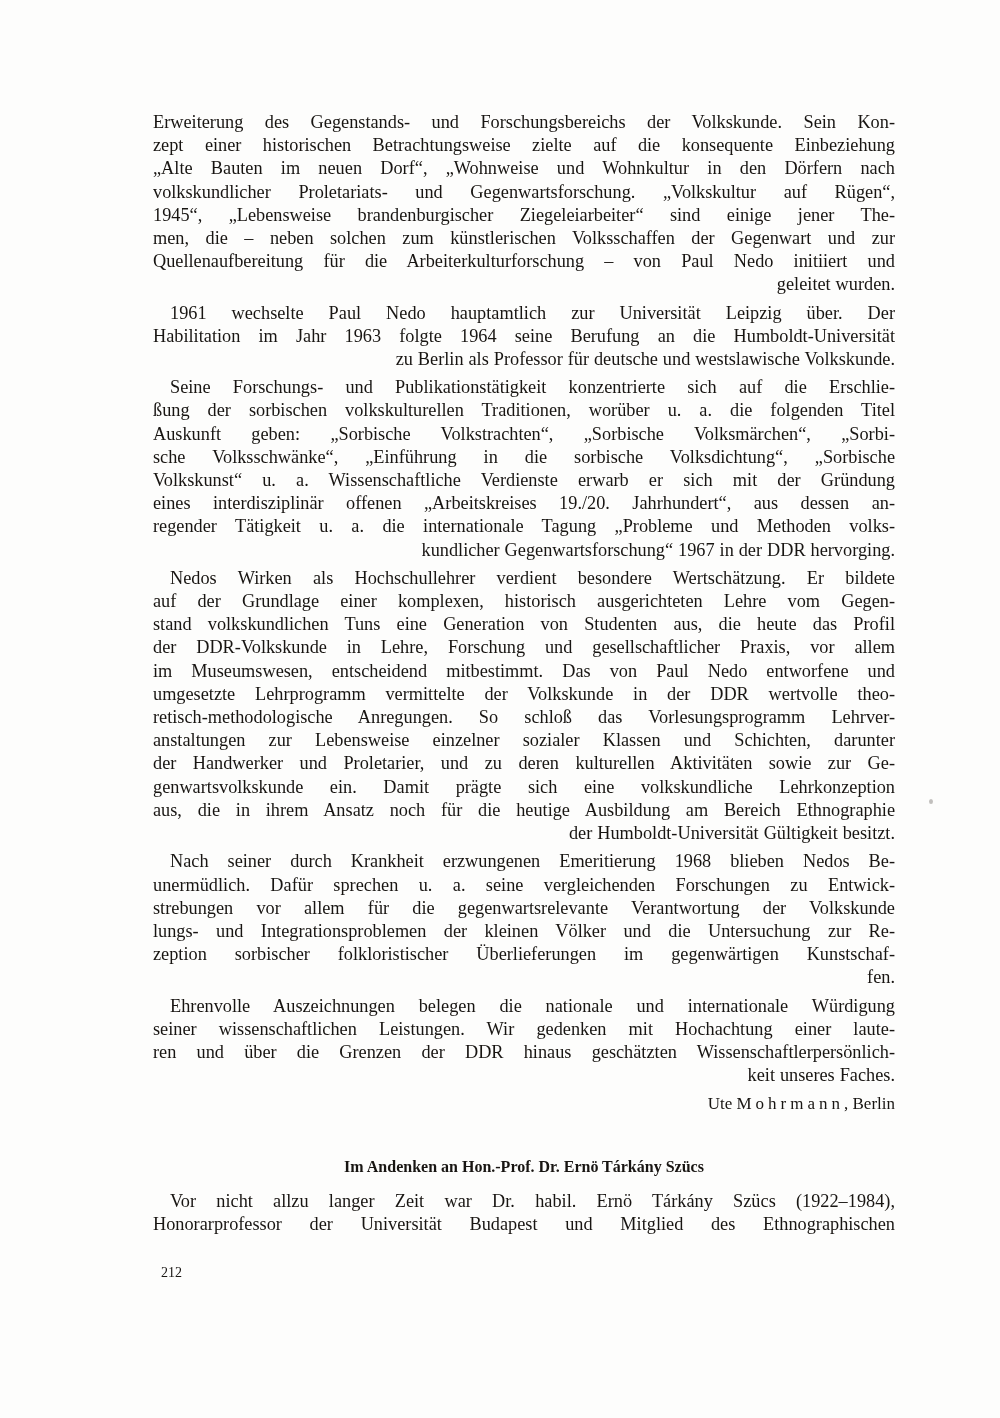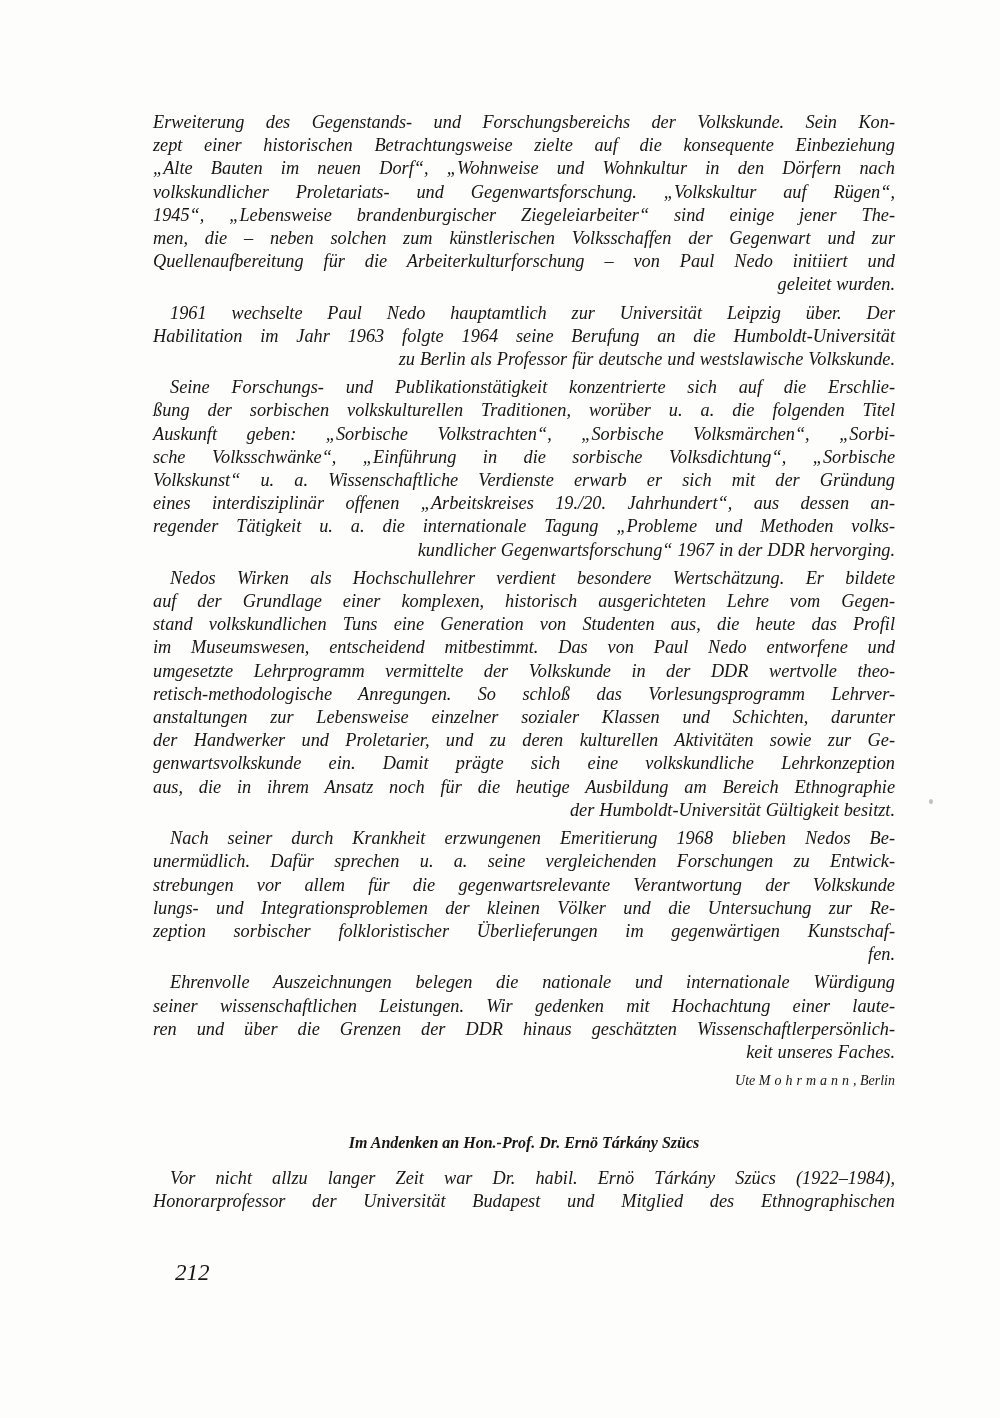--- a/index.html
+++ b/index.html
@@ -8,21 +8,20 @@
     background: #ffffff;
   }
   .page {
     position: relative;
     width: 1000px;
     height: 1418px;
     background: #fdfdfc;
     font-family: "Liberation Serif", "DejaVu Serif", serif;
     color: #181512;
     overflow: hidden;
-    font-style: italic;
   }
   .text-column {
     position: absolute;
     left: 153px;
     top: 111px;
     width: 742px;
   }
   .para {
     margin: 0 0 5px 0;
     padding: 0;
@@ -37,39 +36,39 @@
   }
   .line.just {
     text-align: justify;
     text-align-last: justify;
   }
   .line.indent {
     padding-left: 17px;
   }
   .signature {
     margin: 0;
-    font-size: 14px;
+    font-size: 17px;
     line-height: 23.2px;
     text-align: right;
   }
   .signature .spaced-name {
     letter-spacing: 4px;
   }
   .section-heading {
     margin: 39px 0 12px 0;
     font-size: 16px;
     line-height: 23.2px;
     font-weight: bold;
     text-align: center;
   }
   .page-number {
     position: absolute;
-    left: 175px;
+    left: 161px;
     top: 1261px;
-    font-size: 23px;
+    font-size: 14px;
     line-height: 24px;
   }
   .scan-speck {
     position: absolute;
     left: 929px;
     top: 799px;
     width: 4px;
     height: 5px;
     border-radius: 50%;
     background: #8f8d89;
@@ -106,20 +105,21 @@
           <span class="line just">sche Volksschwänke“, „Einführung in die sorbische Volksdichtung“, „Sorbische</span>
           <span class="line just">Volkskunst“ u. a. Wissenschaftliche Verdienste erwarb er sich mit der Gründung</span>
           <span class="line just">eines interdisziplinär offenen „Arbeitskreises 19./20. Jahrhundert“, aus dessen an-</span>
           <span class="line just">regender Tätigkeit u. a. die internationale Tagung „Probleme und Methoden volks-</span>
           <span class="line">kundlicher Gegenwartsforschung“ 1967 in der DDR hervorging.</span>
         </p>
         <p class="para">
           <span class="line just indent">Nedos Wirken als Hochschullehrer verdient besondere Wertschätzung. Er bildete</span>
           <span class="line just">auf der Grundlage einer komplexen, historisch ausgerichteten Lehre vom Gegen-</span>
           <span class="line just">stand volkskundlichen Tuns eine Generation von Studenten aus, die heute das Profil</span>
+          <span class="line just">der DDR-Volkskunde in Lehre, Forschung und gesellschaftlicher Praxis, vor allem</span>
           <span class="line just">im Museumswesen, entscheidend mitbestimmt. Das von Paul Nedo entworfene und</span>
           <span class="line just">umgesetzte Lehrprogramm vermittelte der Volkskunde in der DDR wertvolle theo-</span>
           <span class="line just">retisch-methodologische Anregungen. So schloß das Vorlesungsprogramm Lehrver-</span>
           <span class="line just">anstaltungen zur Lebensweise einzelner sozialer Klassen und Schichten, darunter</span>
           <span class="line just">der Handwerker und Proletarier, und zu deren kulturellen Aktivitäten sowie zur Ge-</span>
           <span class="line just">genwartsvolkskunde ein. Damit prägte sich eine volkskundliche Lehrkonzeption</span>
           <span class="line just">aus, die in ihrem Ansatz noch für die heutige Ausbildung am Bereich Ethnographie</span>
           <span class="line">der Humboldt-Universität Gültigkeit besitzt.</span>
         </p>
         <p class="para">

